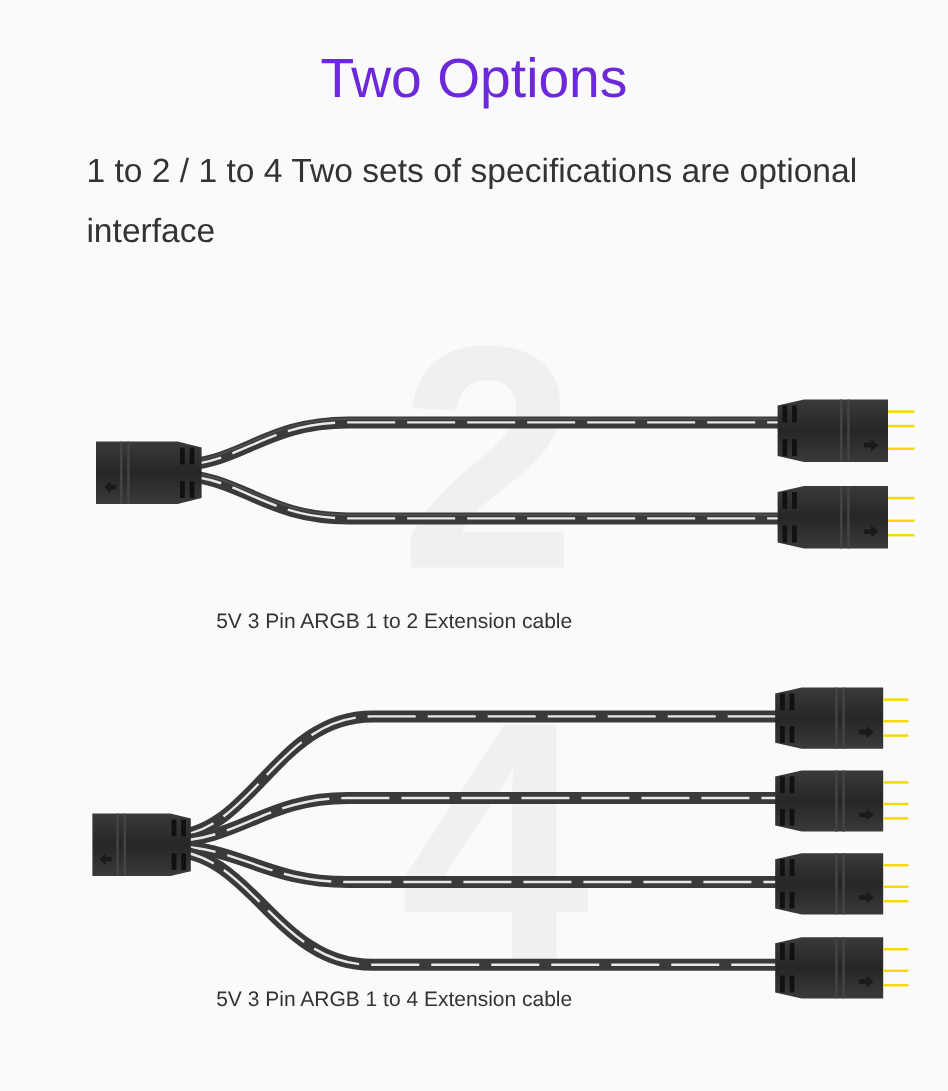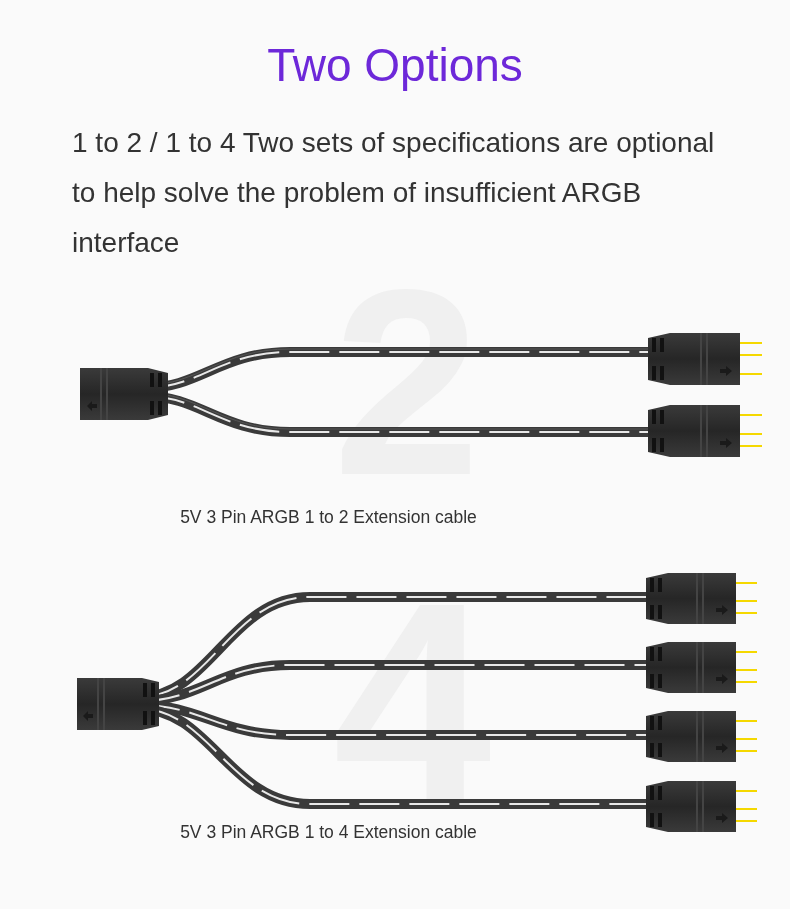--- a/index.html
+++ b/index.html
@@ -45,21 +45,20 @@
     .cap1 { top: 507px; }
     .cap2 { top: 822px; }
   </style>
 </head>
 <body>
 
 <h1 class="title">Two Options</h1>
 
 <p class="desc">
   <span>1 to 2 / 1 to 4 Two sets of specifications are optional</span>
-  <span>to help solve the problem of insufficient ARGB</span>
   <span>interface</span>
 </p>
 
 <div class="watermark wm2">2</div>
 
 <svg class="diagram" style="top:320px" width="790" height="150" viewBox="0 320 790 150">
   <defs>
     <linearGradient id="connGrad" x1="0" y1="0" x2="0" y2="1">
       <stop offset="0" stop-color="#3a3a3a"></stop>
       <stop offset="0.5" stop-color="#262626"></stop>

